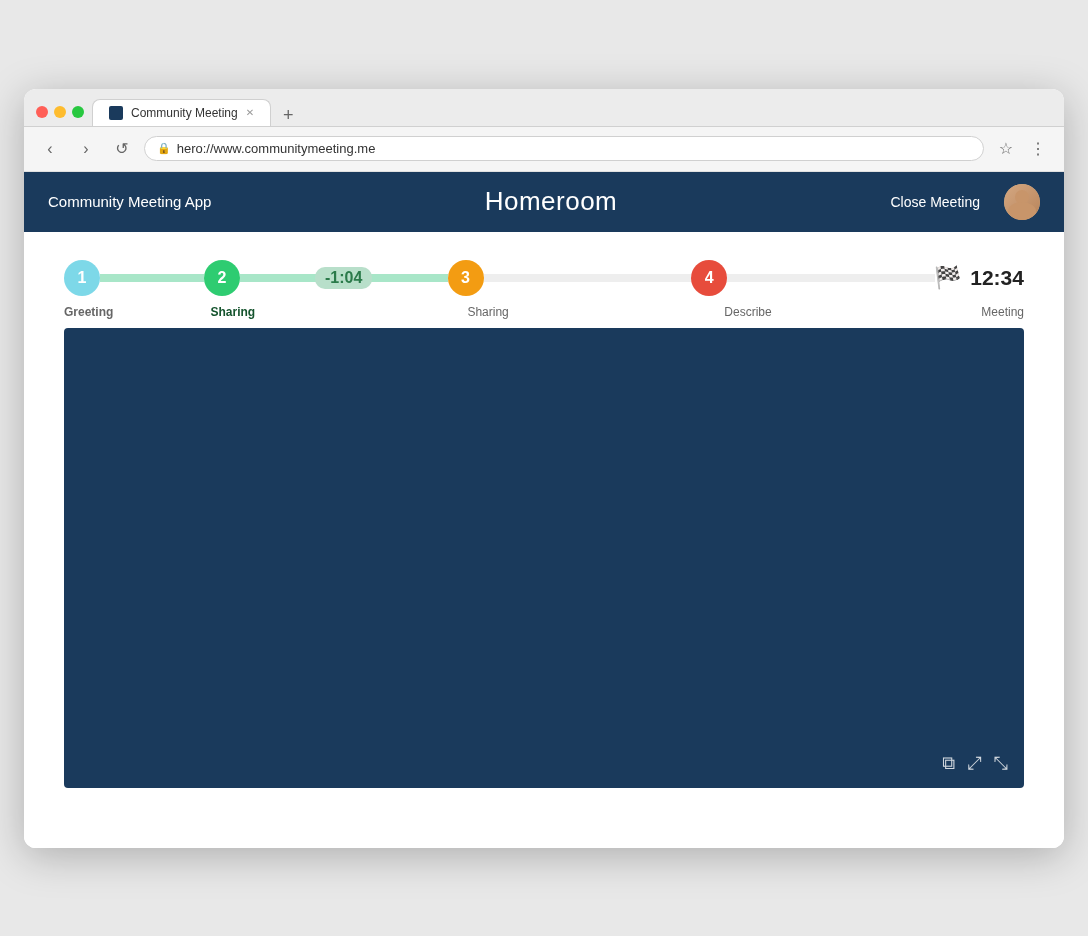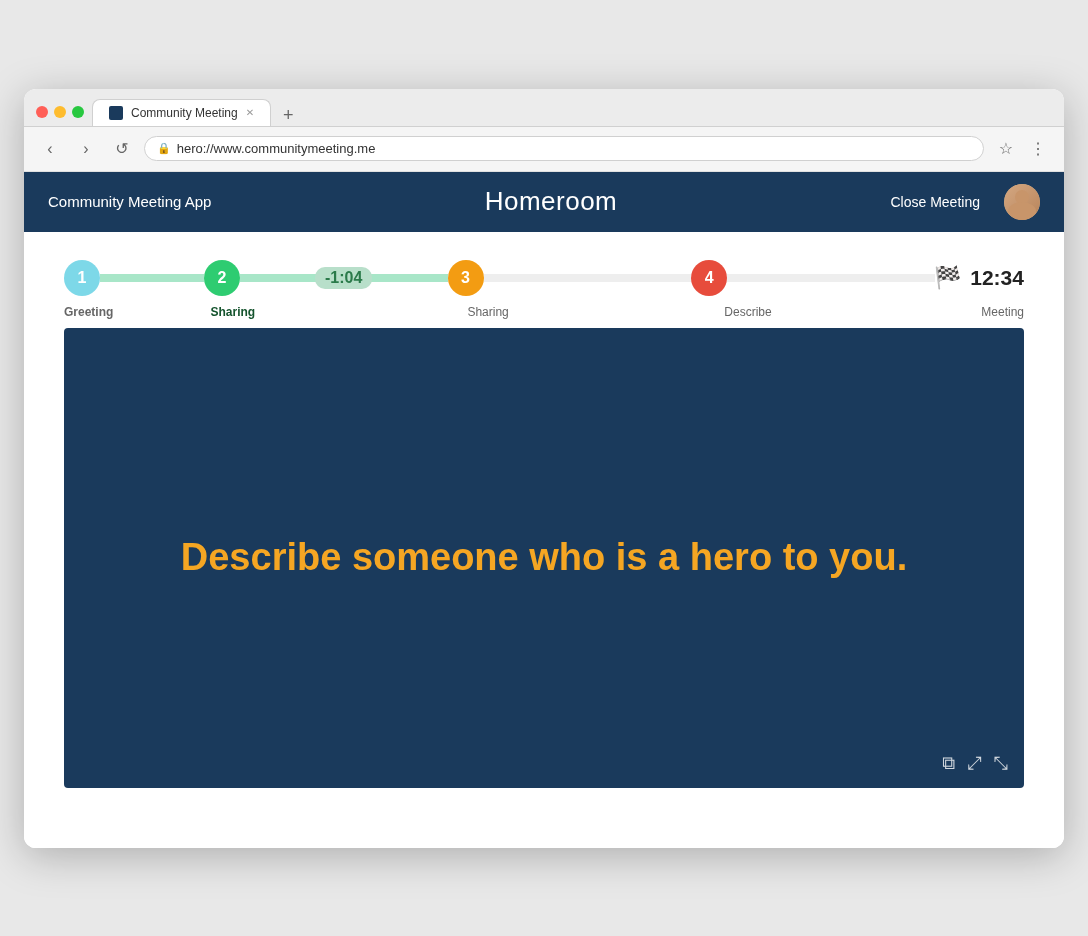--- a/index.html
+++ b/index.html
@@ -505,21 +505,20 @@
             <span class="step-label-item">Describe</span>
           </div>
           <div style="flex:2;"></div>
           <div style="text-align:center;">
             <span class="step-label-item">Meeting</span>
           </div>
         </div>
       </div>
 
       <div class="slide-container">
-        <div class="slide-text">Describe someone who is a hero to you.</div>
         <div class="slide-actions">
           <button class="slide-action-btn">⧉</button>
           <button class="slide-action-btn">⤢</button>
           <button class="slide-action-btn">⤡</button>
         </div>
       </div>
 
 
     </div>
   </div>

